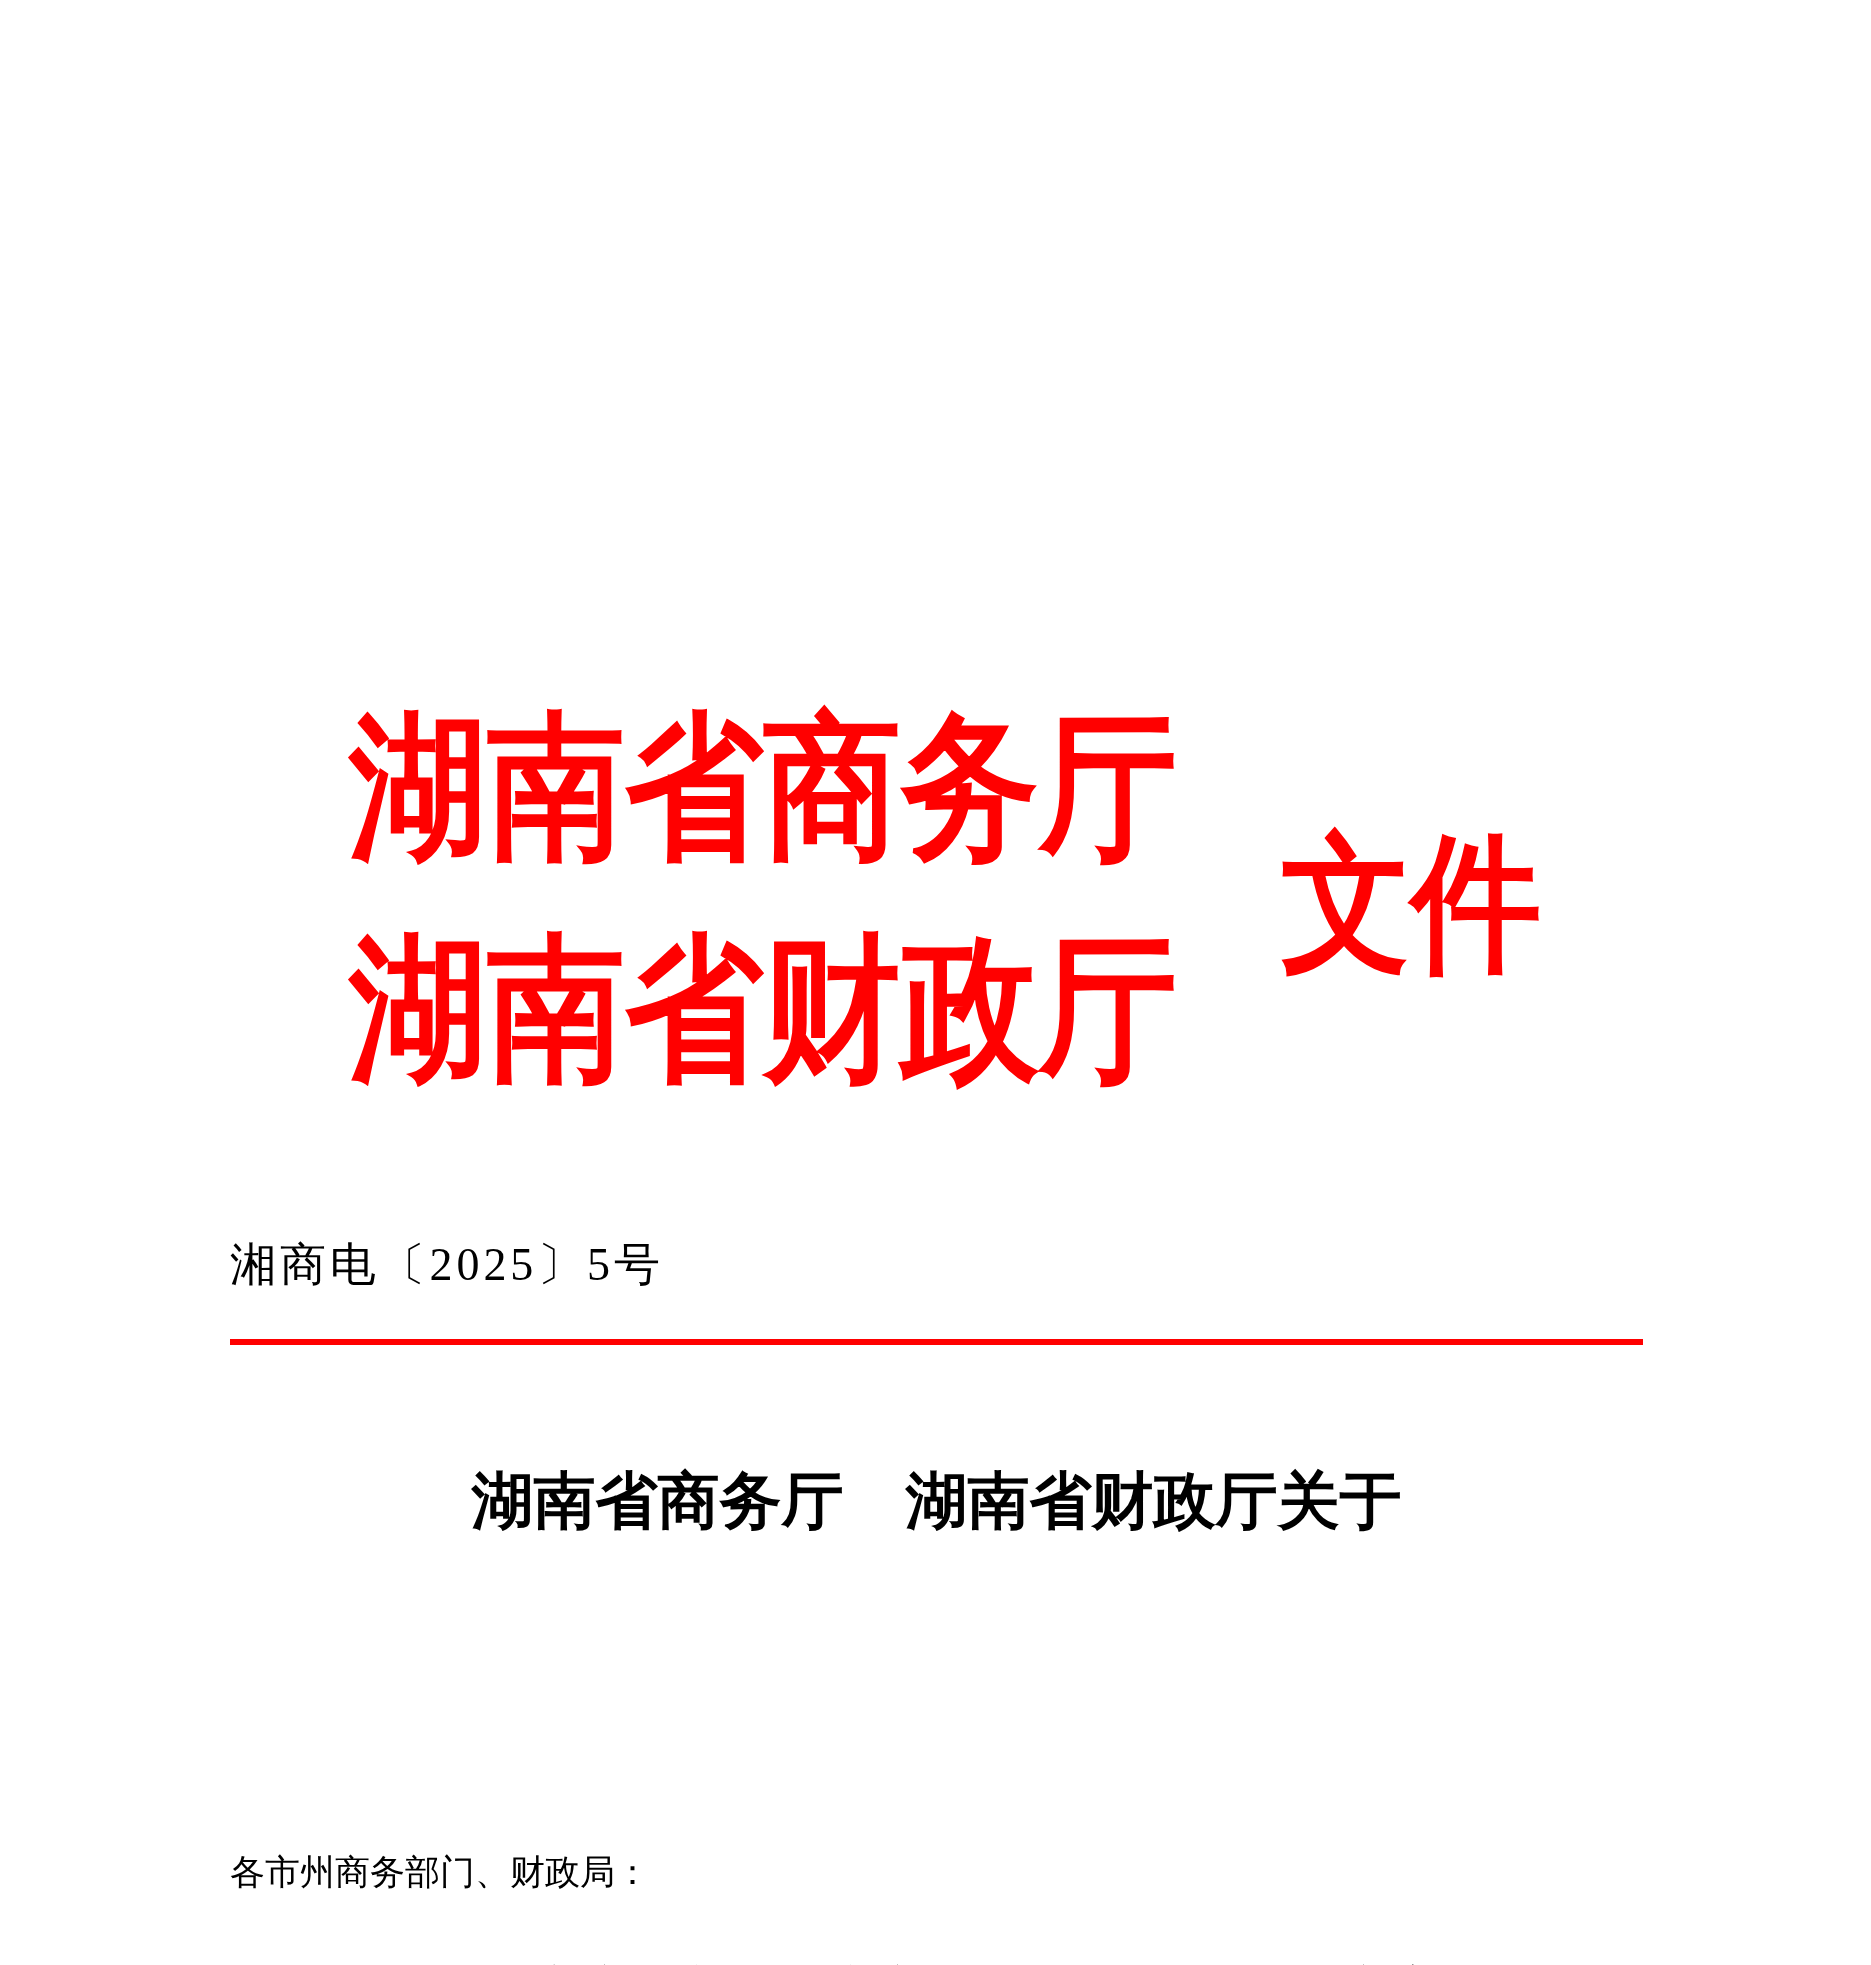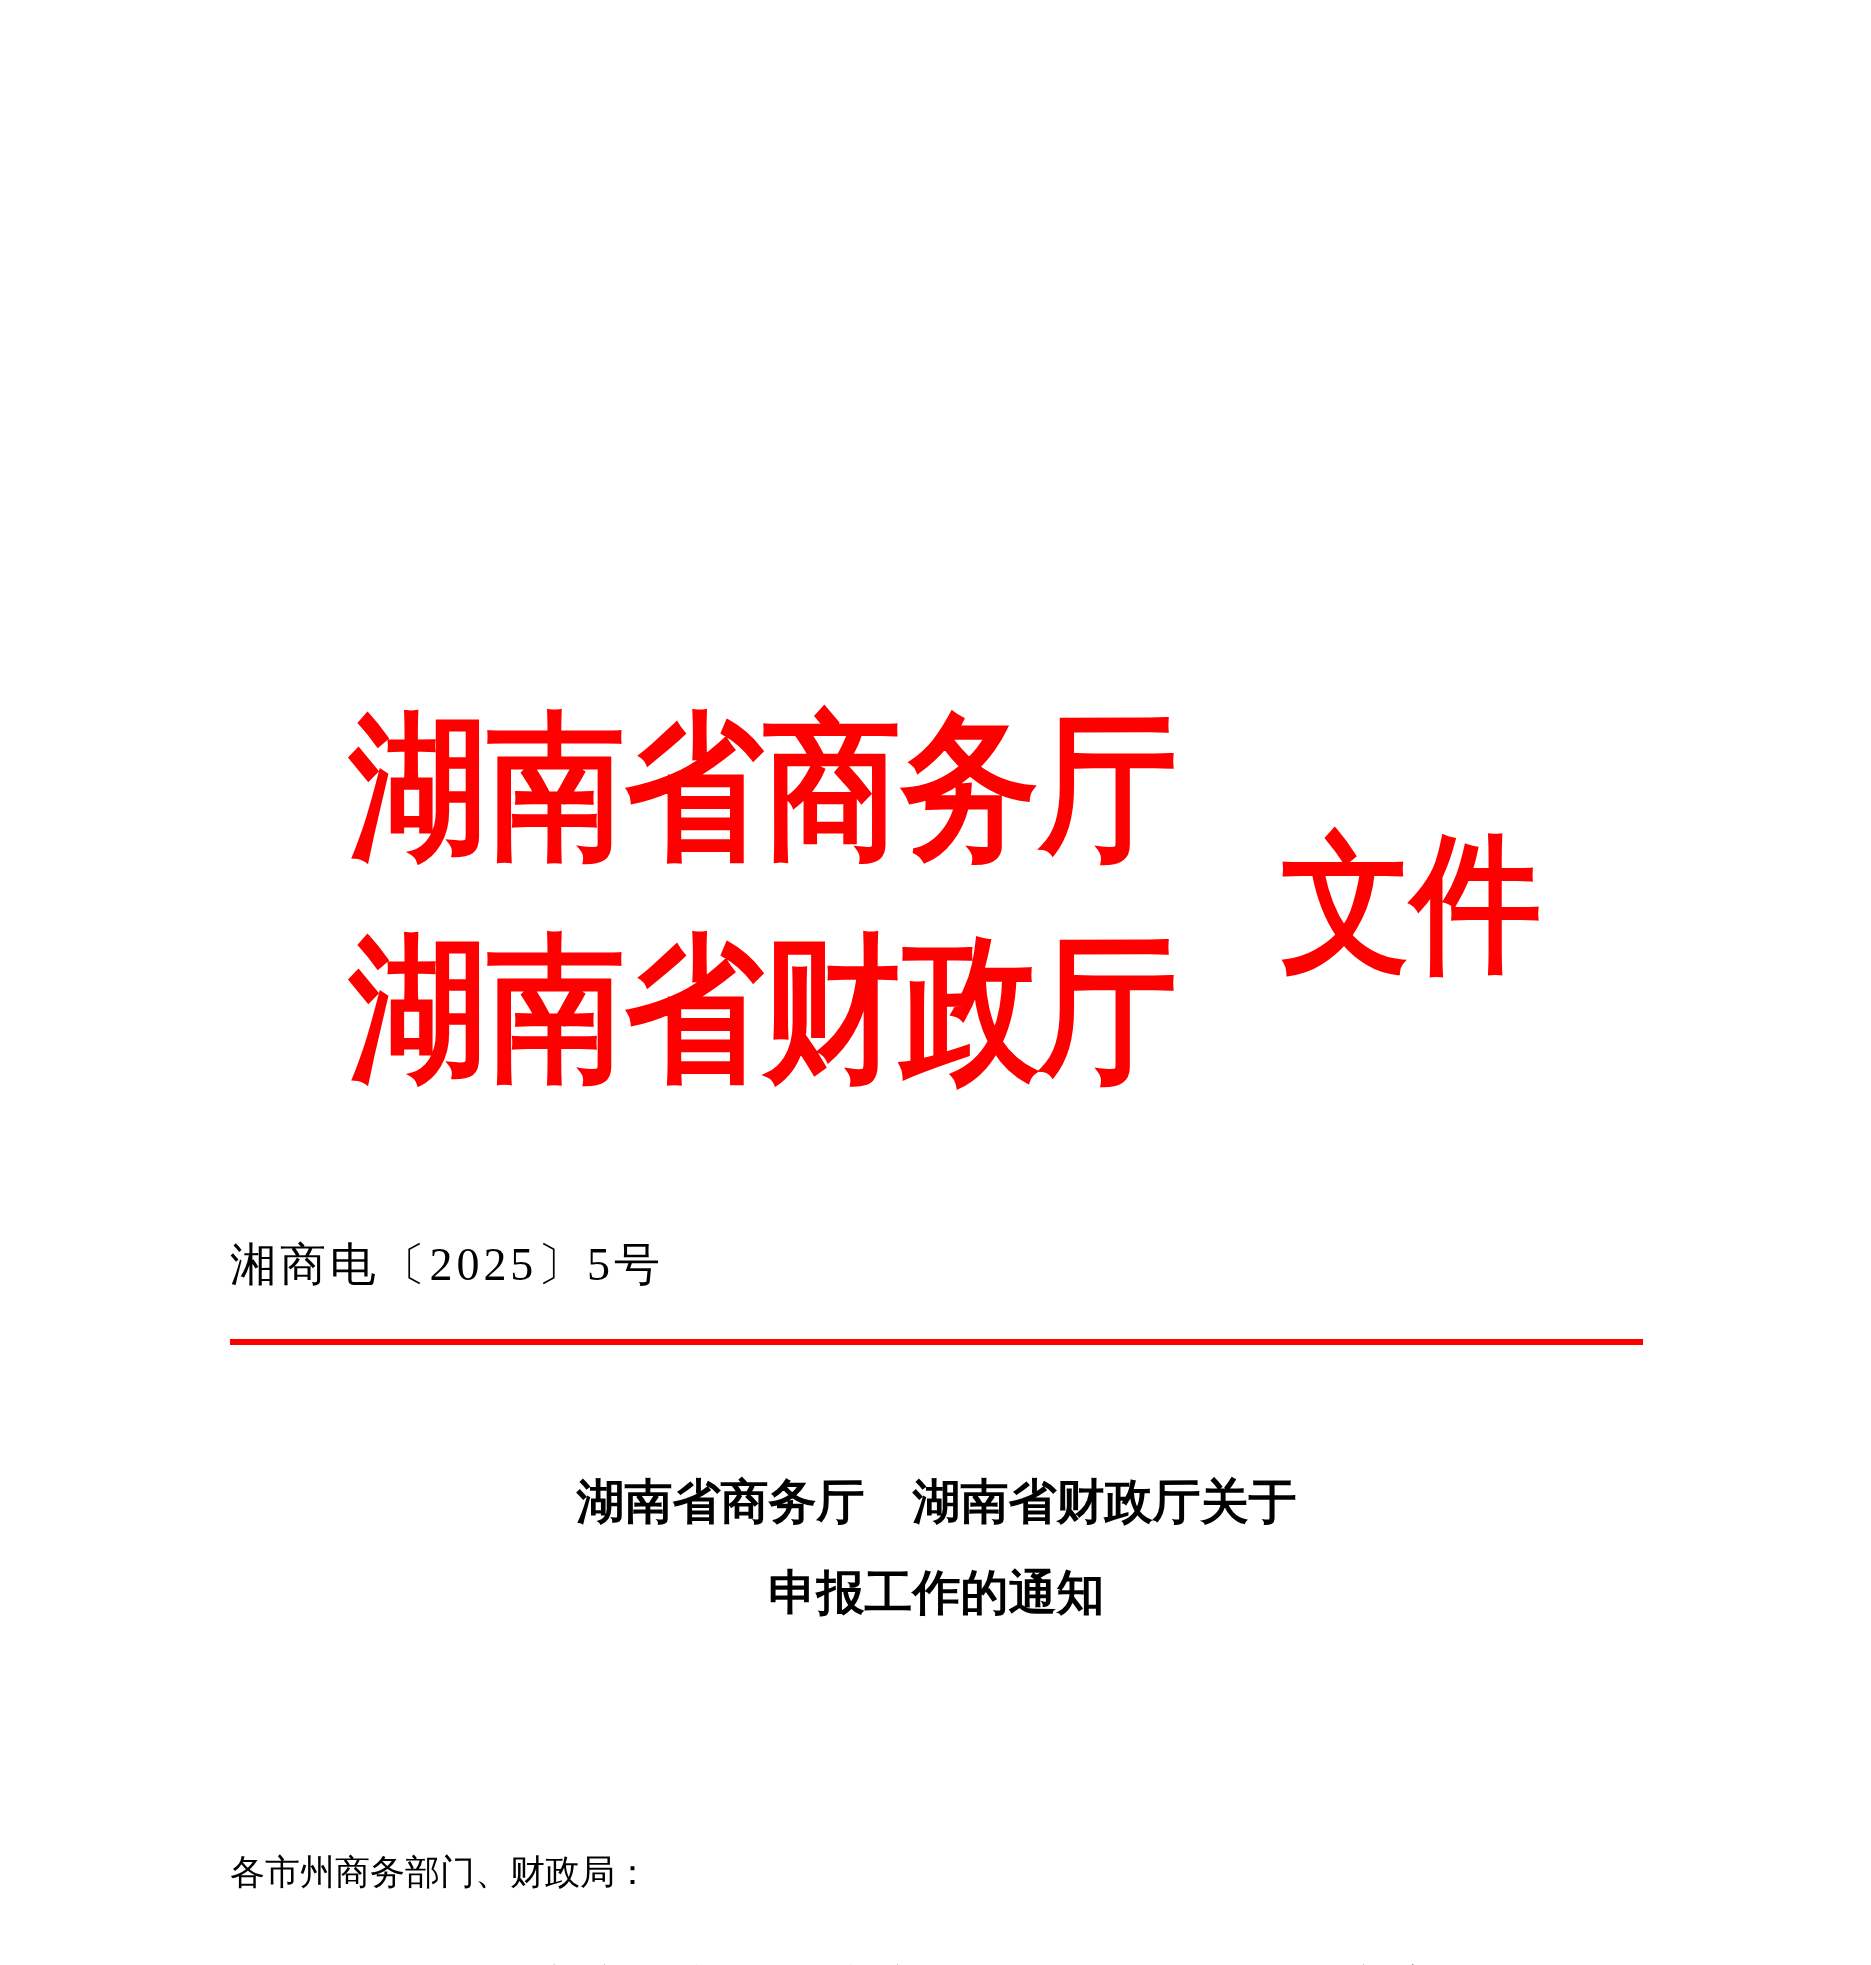--- a/index.html
+++ b/index.html
@@ -68,21 +68,21 @@
     background: #ff0000;
   }
 
   
   .title {
     position: absolute;
     left: 230px;
     top: 1456px;
     width: 1413px;
     text-align: center;
-    font-size: 48px;
+    font-size: 62px;
     font-weight: 700;
     line-height: 91px;
     white-space: nowrap;
   }
 
   
   .salutation {
     position: absolute;
     left: 230px;
     top: 1824px;
@@ -122,21 +122,20 @@
   </div>
 
   <div class="doc-type">文件</div>
 
   <div class="doc-number">湘商电〔2025〕5号</div>
 
   <div class="red-rule"></div>
 
   <div class="title">
     <div>湖南省商务厅　湖南省财政厅关于</div>
-    <div>申报工作的通知</div>
   </div>
 
   <div class="salutation">各市州商务部门、财政局：</div>
 
   <div class="paragraph">
     <div class="line justify-chars">
         <span class="char">　</span>
         <span class="char">　</span>
         <span class="char">为</span>
         <span class="char">贯</span>

